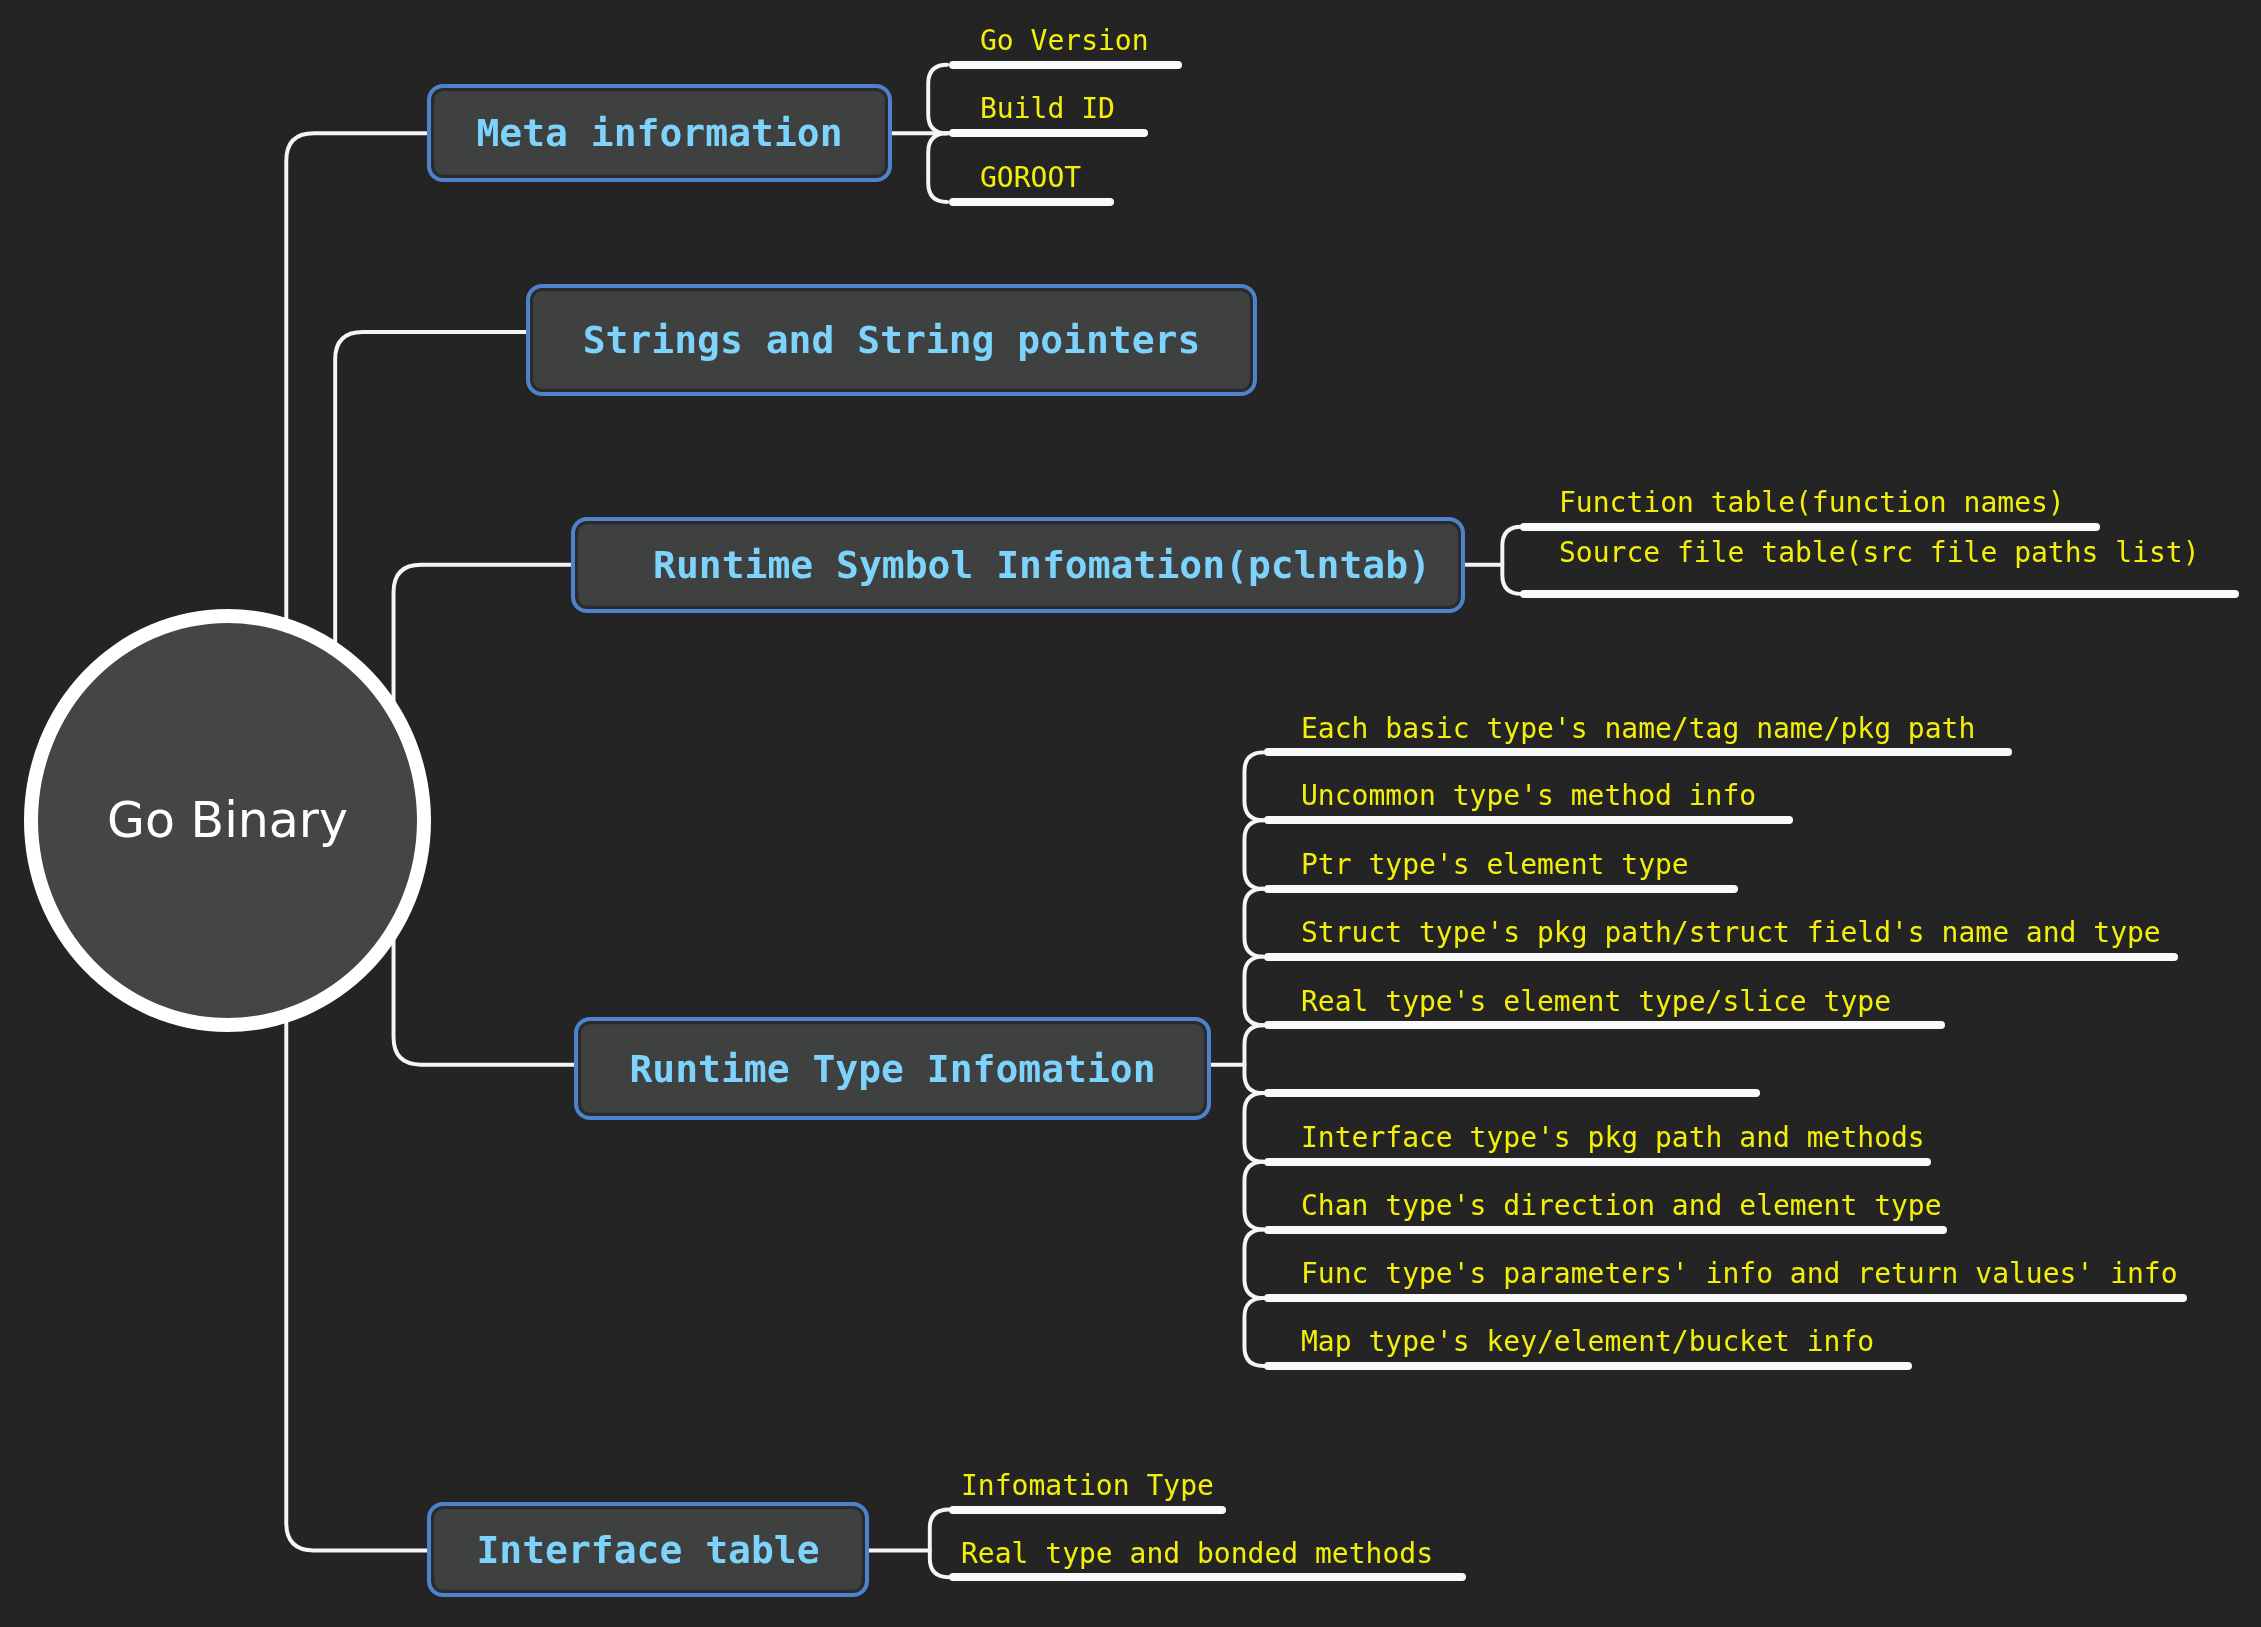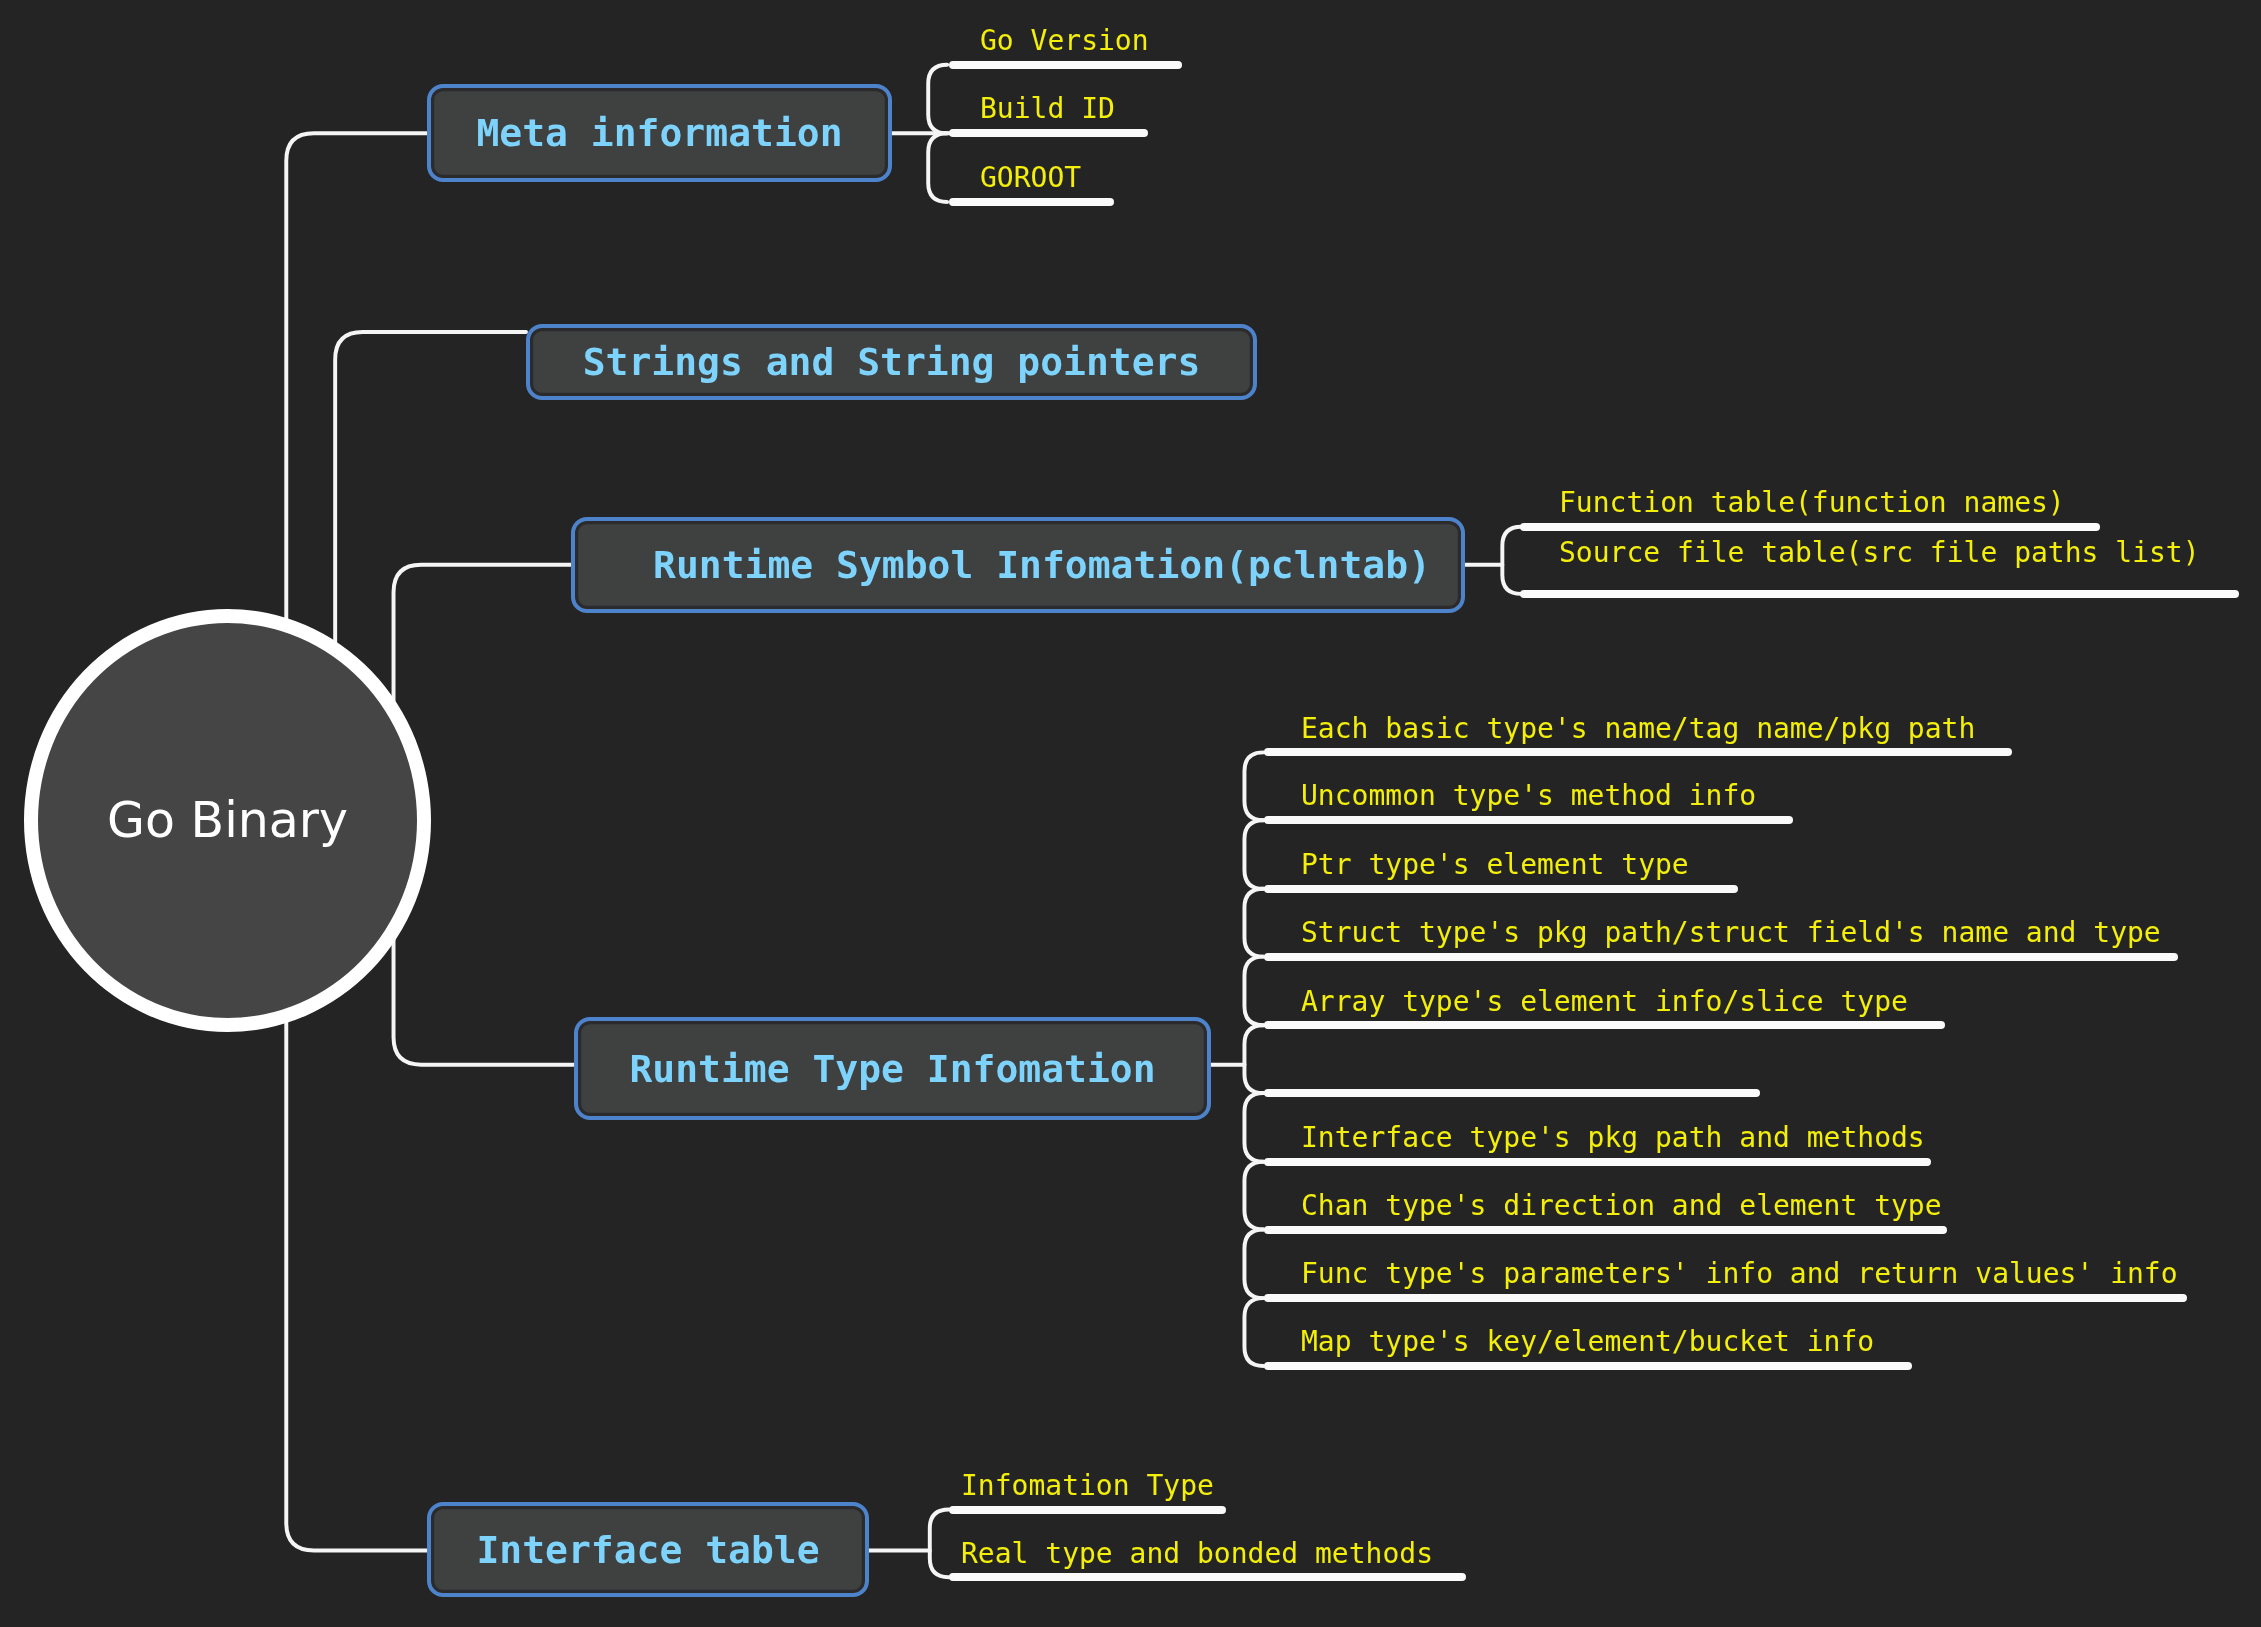--- a/index.html
+++ b/index.html
@@ -62,36 +62,36 @@
     <span>Go Binary</span>
   </div>
 
 <div class="branch-node" style="left: 427px; top: 84px; width: 465px; height: 98px;"><span>Meta information</span></div>
     <div class="leaf-label" style="left: 980px; top: 23px;">Go Version</div>
     <div class="leaf-bar" style="left: 949px; top: 61px; width: 233px;"></div>
     <div class="leaf-label" style="left: 980px; top: 91px;">Build ID</div>
     <div class="leaf-bar" style="left: 949px; top: 129px; width: 199px;"></div>
     <div class="leaf-label" style="left: 980px; top: 160px;">GOROOT</div>
     <div class="leaf-bar" style="left: 949px; top: 198px; width: 165px;"></div>
-    <div class="branch-node" style="left: 526px; top: 284px; width: 731px; height: 76px; margin-top: 40px;"><span>Strings and String pointers</span></div>
+    <div class="branch-node" style="left: 526px; top: 284px; width: 731px; height: 112px;"><span>Strings and String pointers</span></div>
     <div class="branch-node" style="left: 571px; top: 517px; width: 894px; height: 96px; padding-left: 48px;"><span>Runtime Symbol Infomation(pclntab)</span></div>
     <div class="leaf-label" style="left: 1559px; top: 485px;">Function table(function names)</div>
     <div class="leaf-bar" style="left: 1520px; top: 523px; width: 580px;"></div>
     <div class="leaf-label" style="left: 1559px; top: 535px;">Source file table(src file paths list)</div>
     <div class="leaf-bar" style="left: 1520px; top: 590px; width: 719px;"></div>
     <div class="branch-node" style="left: 574px; top: 1017px; width: 637px; height: 103px;"><span>Runtime Type Infomation</span></div>
     <div class="leaf-label" style="left: 1301px; top: 711px;">Each basic type's name/tag name/pkg path</div>
     <div class="leaf-bar" style="left: 1264px; top: 748px; width: 748px;"></div>
     <div class="leaf-label" style="left: 1301px; top: 778px;">Uncommon type's method info</div>
     <div class="leaf-bar" style="left: 1264px; top: 816px; width: 529px;"></div>
     <div class="leaf-label" style="left: 1301px; top: 847px;">Ptr type's element type</div>
     <div class="leaf-bar" style="left: 1264px; top: 885px; width: 474px;"></div>
     <div class="leaf-label" style="left: 1301px; top: 915px;">Struct type's pkg path/struct field's name and type</div>
     <div class="leaf-bar" style="left: 1264px; top: 953px; width: 914px;"></div>
-    <div class="leaf-label" style="left: 1301px; top: 984px;">Array type's element info/slice type</div>
+    <div class="leaf-label" style="left: 1301px; top: 984px;">Real type's element type/slice type</div>
     <div class="leaf-bar" style="left: 1264px; top: 1021px; width: 681px;"></div>
     <div class="leaf-bar" style="left: 1264px; top: 1089px; width: 496px;"></div>
     <div class="leaf-label" style="left: 1301px; top: 1120px;">Interface type's pkg path and methods</div>
     <div class="leaf-bar" style="left: 1264px; top: 1158px; width: 667px;"></div>
     <div class="leaf-label" style="left: 1301px; top: 1188px;">Chan type's direction and element type</div>
     <div class="leaf-bar" style="left: 1264px; top: 1226px; width: 683px;"></div>
     <div class="leaf-label" style="left: 1301px; top: 1256px;">Func type's parameters' info and return values' info</div>
     <div class="leaf-bar" style="left: 1264px; top: 1294px; width: 923px;"></div>
     <div class="leaf-label" style="left: 1301px; top: 1324px;">Map type's key/element/bucket info</div>
     <div class="leaf-bar" style="left: 1264px; top: 1362px; width: 648px;"></div>

